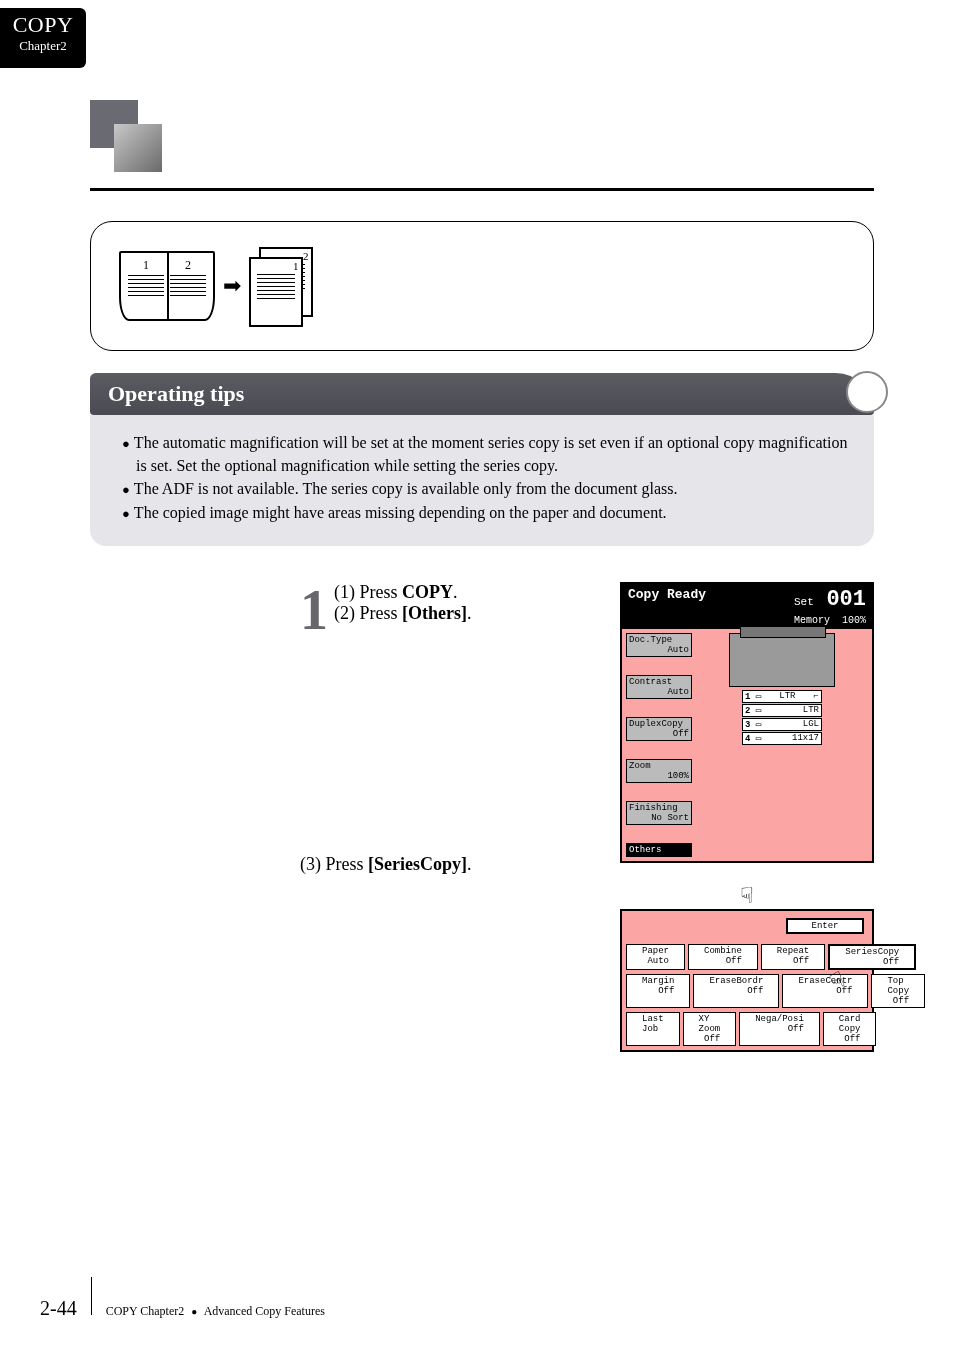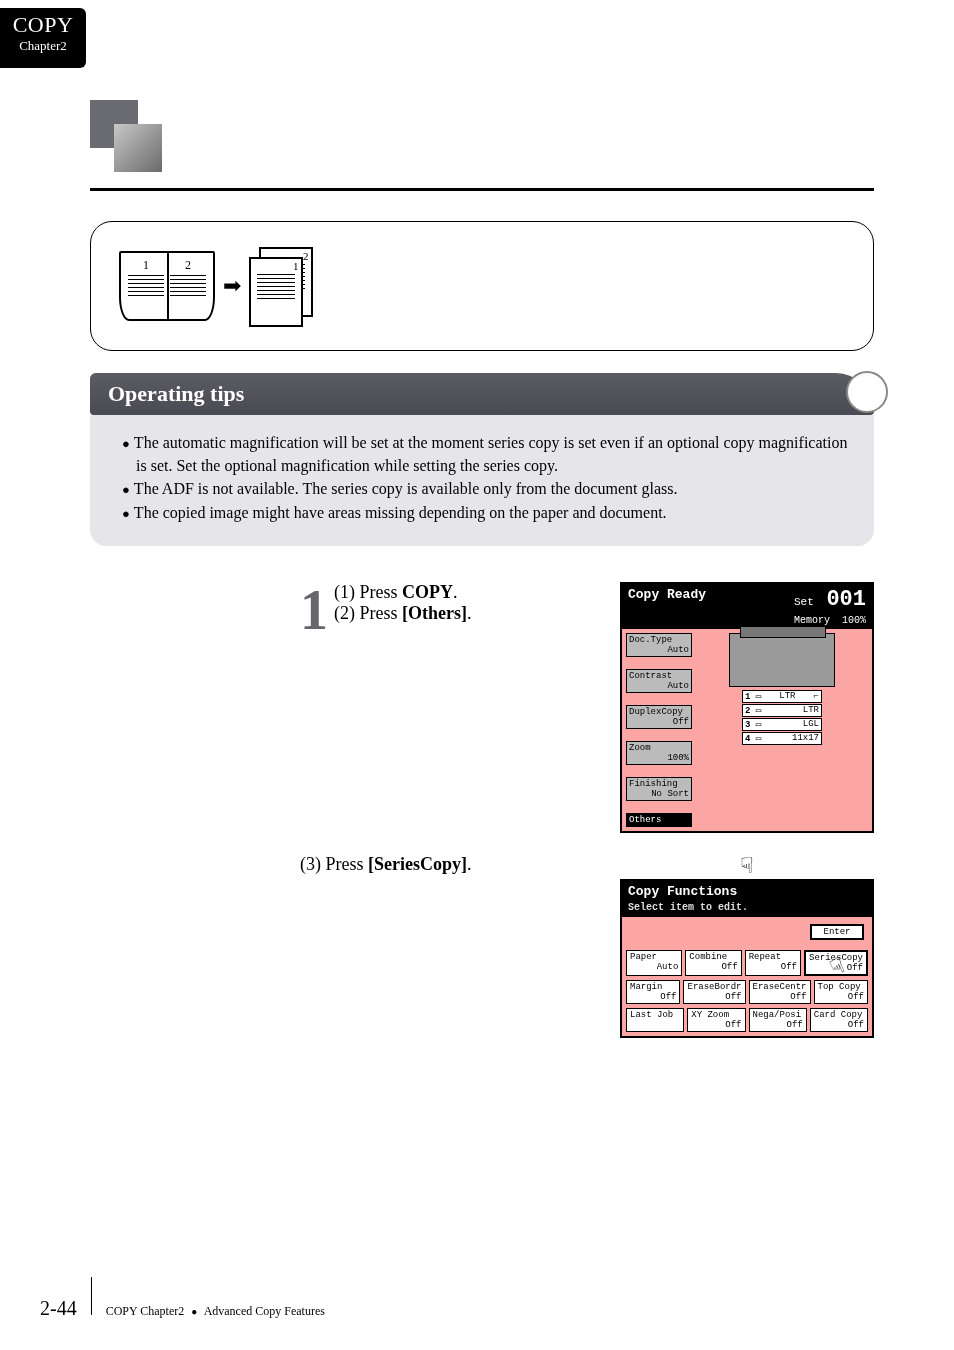--- a/index.html
+++ b/index.html
@@ -130,21 +130,21 @@
     font-size: 10px; background:#fca5a5;
   }
   .scr-title {
     background:#000; color:#fff; padding:3px 6px; display:flex; justify-content:space-between;
     font-size: 13px; font-weight:bold;
   }
   .scr-title .r { font-size: 11px; font-weight:normal; }
   .scr-title .big { font-size:22px; font-weight:bold; padding-left:6px; }
   .scr-sub { background:#000; color:#fff; text-align:right; font-size:10px; padding:0 6px 3px 6px; }
   .scr-body { display:flex; padding:4px; gap:4px; }
-  .side { width:66px; display:flex; flex-direction:column; gap:12px; }
+  .side { width:66px; display:flex; flex-direction:column; gap:18px; }
   .side .tab2 {
     border:1px solid #000; background:#bbb; font-size:9px; line-height:10px;
     padding:1px 2px; text-align:left;
   }
   .side .tab2 .v { display:block; text-align:right; }
   .side .tab2.sel { background:#000; color:#fff; }
   .mid {
     flex:1; display:flex; flex-direction:column; gap:2px; align-items:center;
   }
   .trays { width:80px; }
@@ -160,21 +160,21 @@
     content:""; position:absolute; left:10px; top:-8px; width:84px; height:10px;
     background:#777; border:1px solid #000;
   }
   .hand { font-size:22px; text-align:center; }
 
   .screen2 .scr-body { flex-direction:column; }
   .s2-subtitle { font-size:10px; color:#ddd; }
   .s2-row { display:flex; gap:3px; }
   .btn {
     border:1px solid #000; background:#fff; font-size:9px; line-height:10px;
-    padding:1px 3px; flex:1; position:relative;
+    padding:1px 15px; flex:1; position:relative;
   }
   .btn .v { display:block; text-align:right; }
   .btn.enter { width:44px; flex:none; margin-left:auto; border-width:2px; text-align:center; }
   .btn.hl { border:2px solid #000; }
   .s2-hand {
     position:absolute; right:30px; top:calc(100% - 104px); font-size:22px; pointer-events:none;
   }
   .s2-hand span { display:inline-block; transform:rotate(-25deg); }
   .scr2wrap { position:relative; display:inline-block; }
 
@@ -340,24 +340,20 @@
                   </div>
               </div>
             </div>
           </div>
         </div>
         <div class="hand">☟</div>
 
         
         <div class="scr2wrap">
         <div class="screen screen2">
-          <div class="scr-title" style="display:block">
-            <span>Copy Functions</span><br>
-            <span class="s2-subtitle">Select item to edit.</span>
-          </div>
           <div class="scr-body">
             <div class="s2-row" style="justify-content:flex-end; padding:3px 4px 6px 4px;">
               <div class="btn enter">Enter</div>
             </div>
             <div class="s2-row">
               <div class="btn"><span>Paper</span><span class="v">Auto</span></div>
               <div class="btn"><span>Combine</span><span class="v">Off</span></div>
               <div class="btn"><span>Repeat</span><span class="v">Off</span></div>
               <div class="btn hl"><span>SeriesCopy</span><span class="v">Off</span></div>
             </div>

